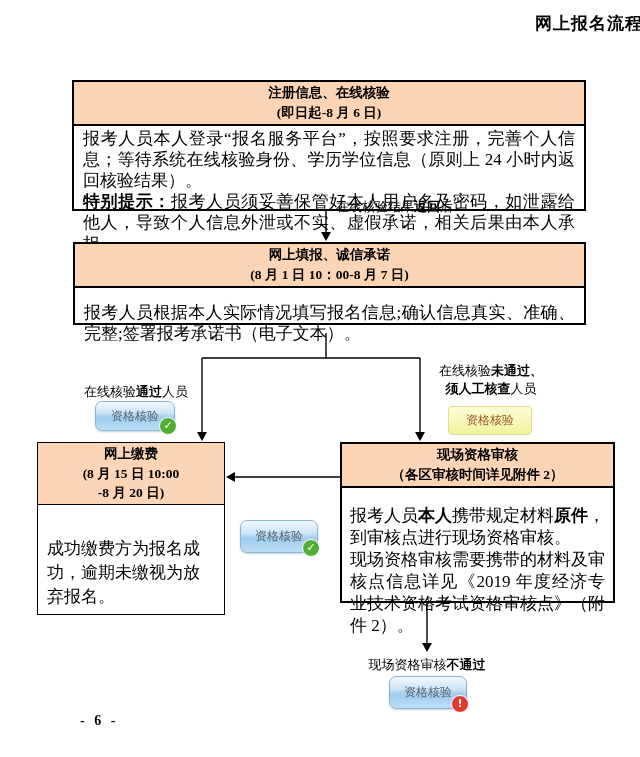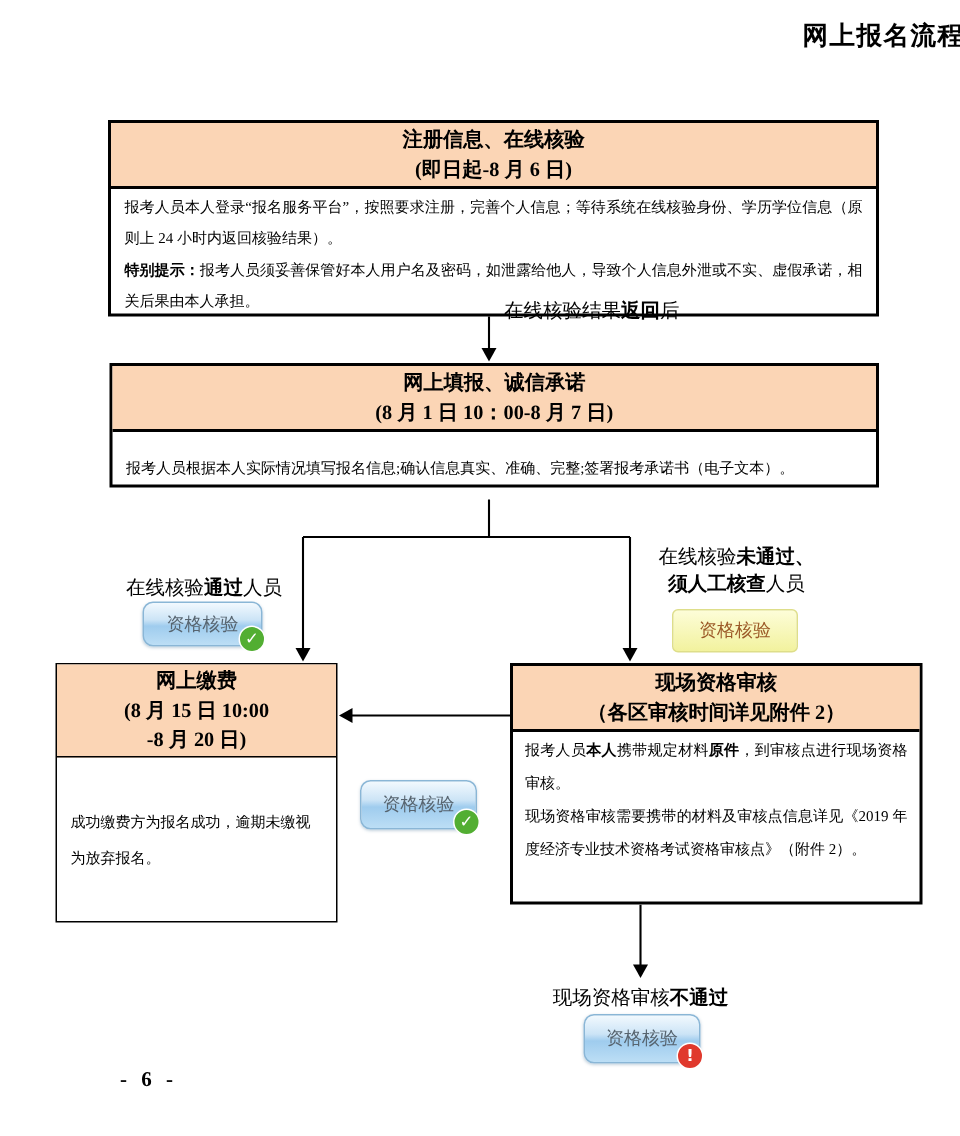--- a/index.html
+++ b/index.html
@@ -11,35 +11,35 @@
     position:absolute;top:12px;left:0;width:100%;text-align:right;
     font-size:17px;font-weight:700;letter-spacing:1px;
     font-family:"DejaVu Sans","Liberation Sans",sans-serif;
     margin-left:21px;
   }
   .box{position:absolute;border:2px solid #000;background:#fff;box-sizing:border-box;}
   .box-header{
     background:#FBD5B5;border-bottom:2px solid #000;text-align:center;
     font-weight:700;font-size:13.5px;line-height:20px;padding:1px 0;
   }
-  .box-body{font-size:10px;}
+  .box-body{font-size:17px;}
   .seg b{font-weight:700;}
 
   #box-register{left:72px;top:36px;width:514px;height:131px;margin-top:44px;}
   #box-register .box-body{padding:2px 9px 0;line-height:21px;text-align:justify;}
 
   #box-fill{left:73px;top:242px;width:513px;height:83px;}
   #box-fill .box-body{padding:14px 9px 0;line-height:21px;text-align:justify;}
 
   #box-pay{left:37px;top:442px;width:188px;height:173px;border-width:1.5px;}
   #box-pay .box-header{border-bottom-width:1.5px;line-height:19.5px;}
   #box-pay .box-body{padding:32px 9px 0;line-height:24px;}
 
   #box-onsite{left:340px;top:442px;width:275px;height:161px;}
-  #box-onsite .box-body{padding:2px 8px 0;line-height:22px;text-align:justify;}
+  #box-onsite .box-body{padding:17px 8px 0;line-height:22px;text-align:justify;}
 
   .flow-label{position:absolute;font-size:13px;line-height:18px;}
   #lbl-after-check{left:336px;top:198px;}
   #lbl-pass-left{left:78px;top:383px;width:116px;text-align:center;}
   #lbl-fail-right{left:426px;top:362px;width:130px;text-align:center;}
   #lbl-onsite-pass{left:240px;top:483px;width:76px;text-align:center;font-size:12.5px;line-height:16.5px;}
   #lbl-onsite-fail{left:350px;top:656px;width:154px;text-align:center;}
 
   .badge{
     position:absolute;box-sizing:border-box;border-radius:7px;

